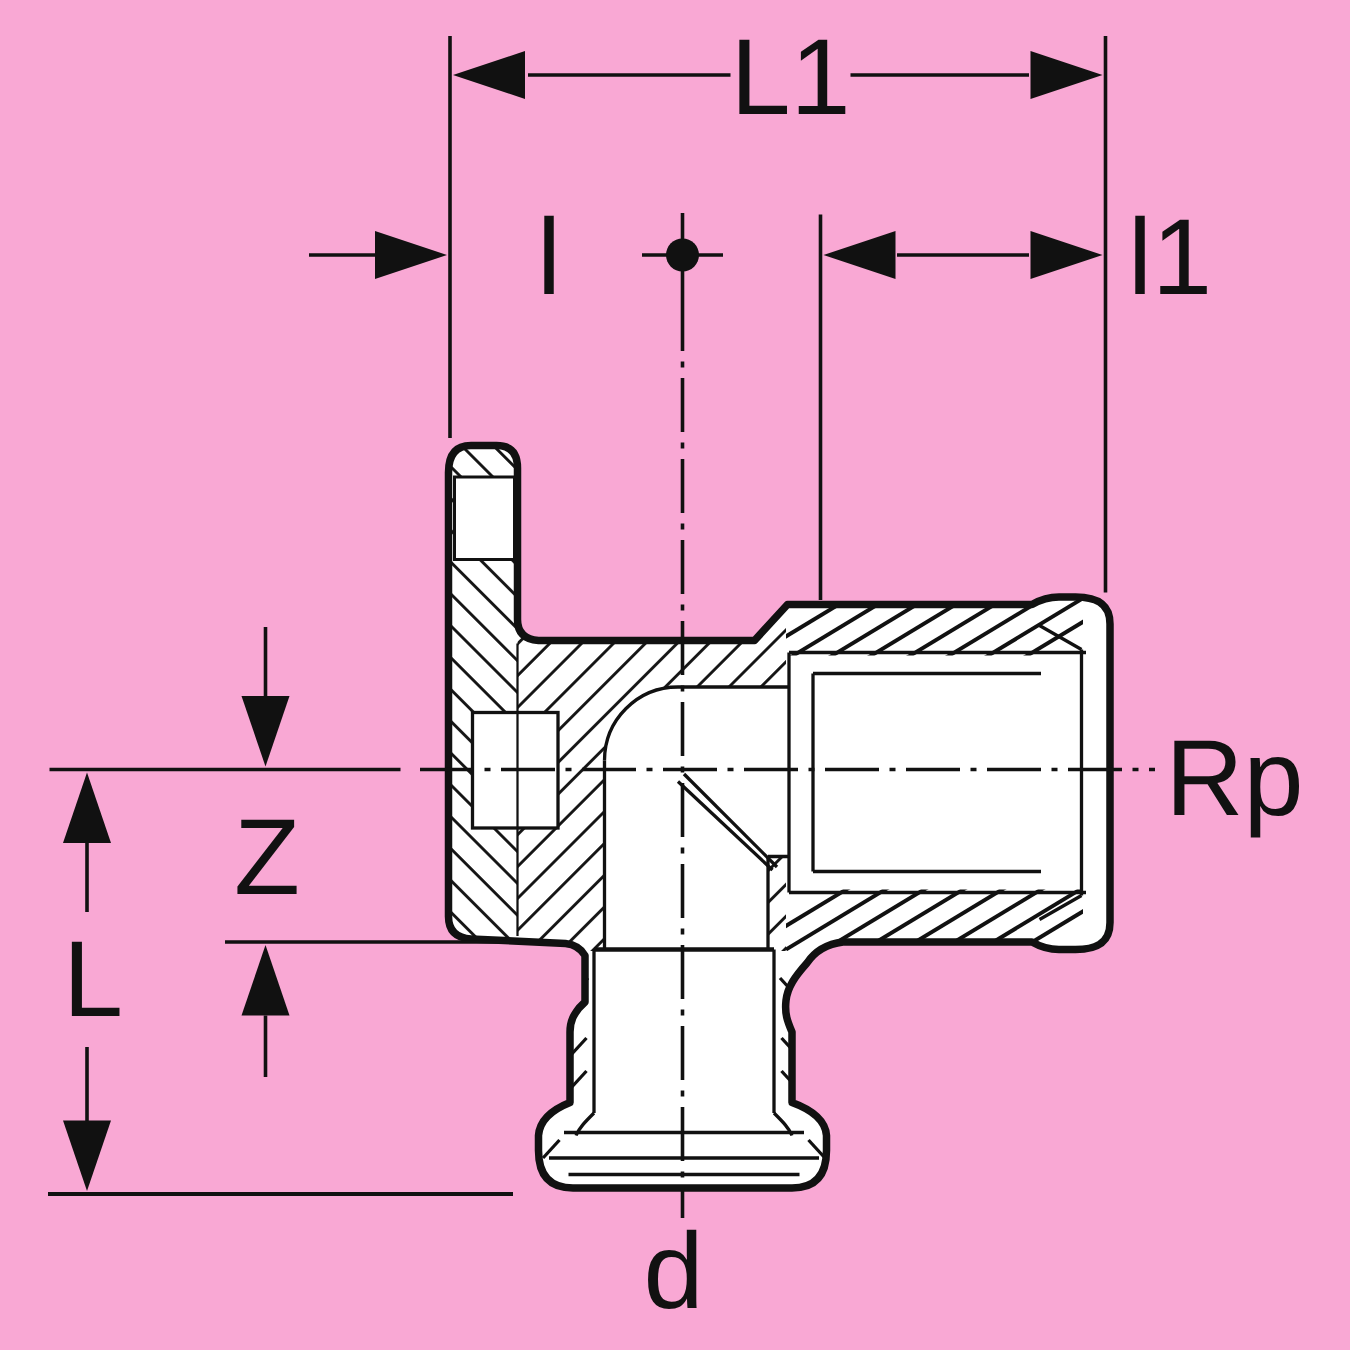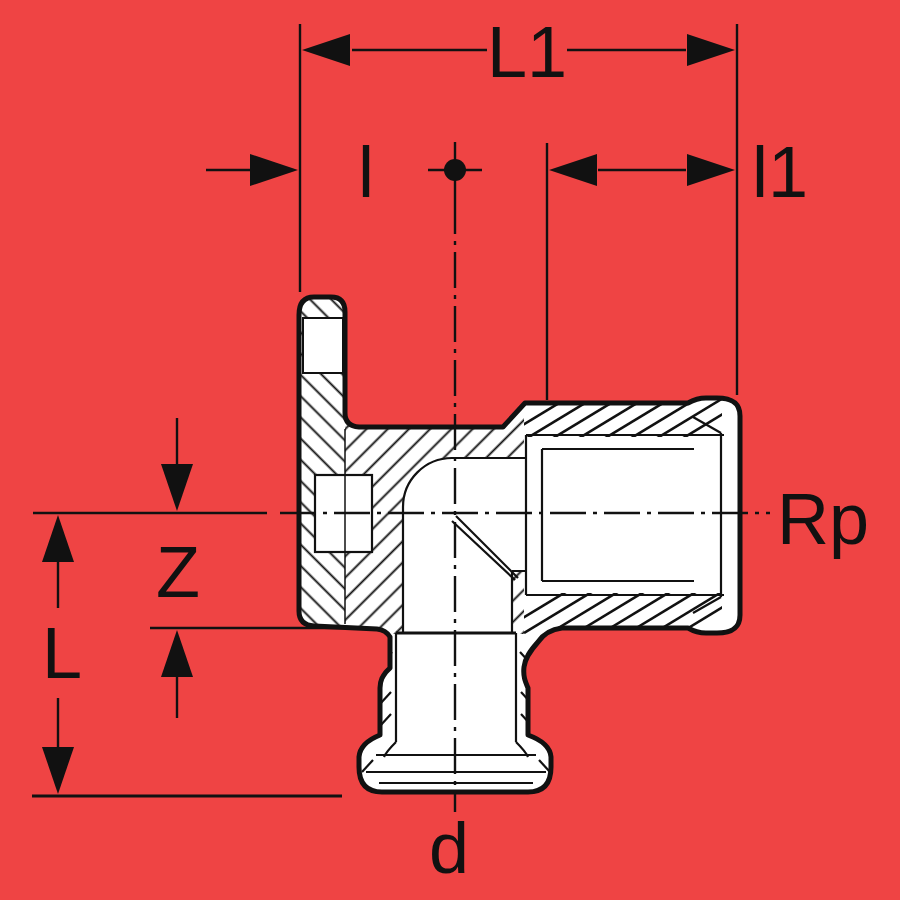--- a/index.html
+++ b/index.html
@@ -1,16 +1,16 @@
 <!DOCTYPE html>
 <html><head>
 <meta charset="utf-8">
 <style>
   html,body{margin:0;padding:0;background:#fff;}
-  .stage{width:900px;height:900px;position:relative;background:#ef4444;overflow:hidden;}
+  .stage{width:900px;height:900px;position:relative;background:#f9a8d4;overflow:hidden;}
   svg{display:block;}
   text{font-family:"Liberation Sans","DejaVu Sans",sans-serif;fill:#111;}
   .lbl{font-size:72px;font-weight:400;}
 </style>
 </head>
 <body>
 
 <div class="stage">
 <svg width="900" height="900" viewBox="0 0 900 900">
   <defs>

